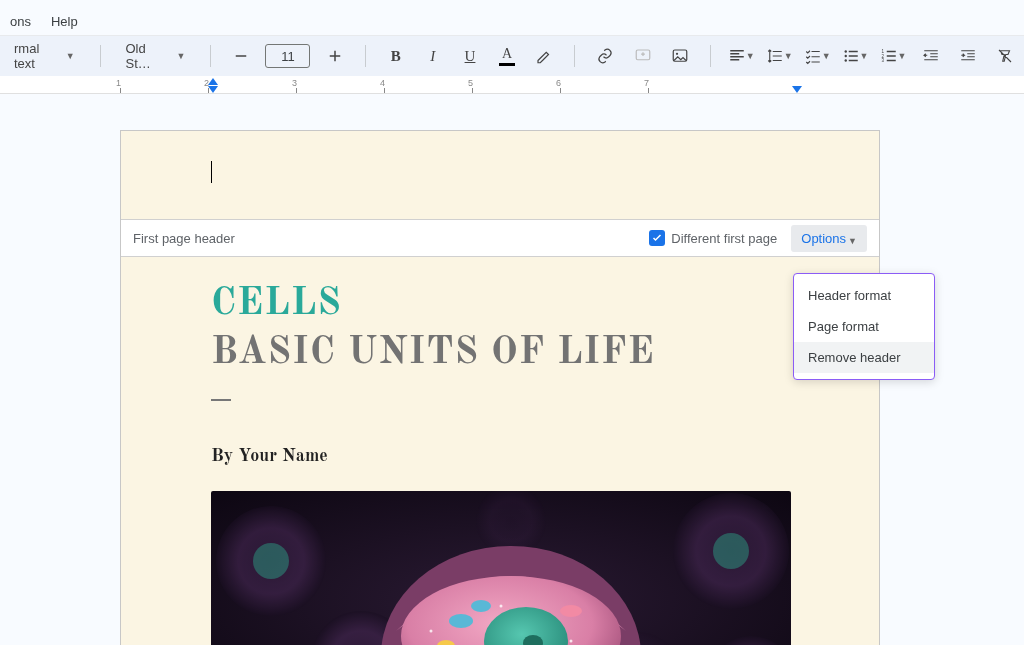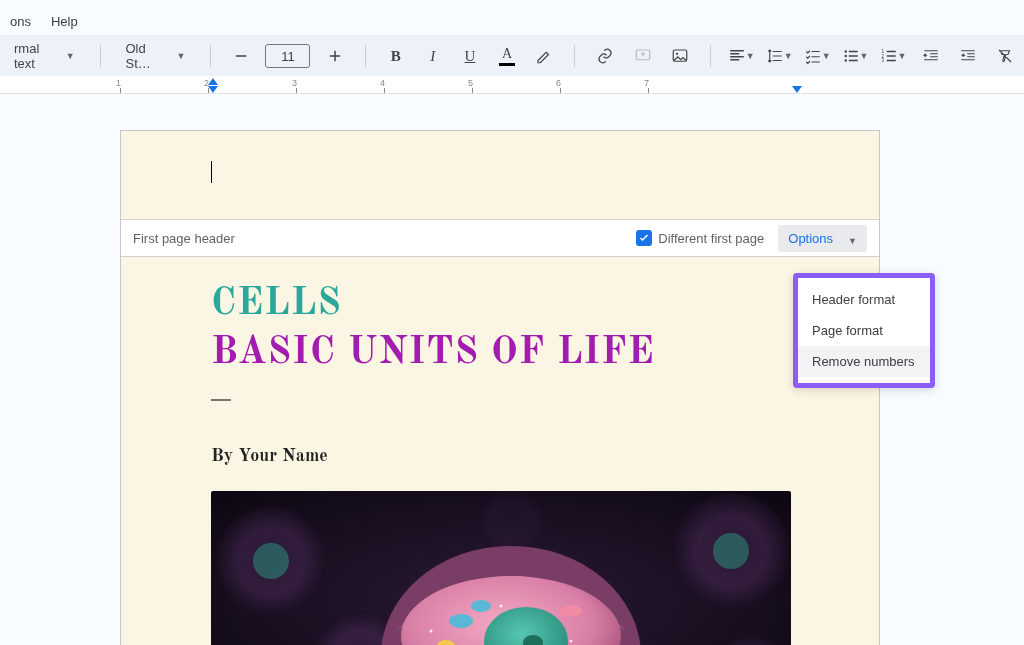--- a/index.html
+++ b/index.html
@@ -154,33 +154,33 @@
     display:flex; align-items:center; justify-content:center;
     margin-right:6px;
   }
   .chk svg { width:12px; height:12px; }
   .diff-label { color:#5f6368; margin-right:14px; }
   .options-btn {
     background:#e8eaed;
     color:#1a73e8;
     padding:6px 10px;
     border-radius:3px;
-    display:flex; align-items:flex-end; gap:15px;
+    display:flex; align-items:flex-end; gap:2px;
     cursor:pointer;
     font-size:13px;
   }
 
   
   .options-menu {
     position:absolute;
     top:142px;
     left:672px;
     width:142px;
     background:#fff;
-    border:5px solid #8b5cf6;
+    border:1px solid #8b5cf6;
     border-radius:4px;
     box-shadow:0 2px 10px rgba(0,0,0,.15);
     padding:6px 0;
     z-index:50;
   }
   .options-menu .mitem {
     padding:8px 14px;
     color:#3c4043;
     cursor:pointer;
     font-size:13px;
@@ -195,21 +195,21 @@
     font-family:"Old Standard TT", Georgia, serif;
     font-size:38px;
     font-weight:bold;
     color:#2aa99a;
     letter-spacing:1px;
   }
   .title-sub {
     font-family:"Old Standard TT", Georgia, serif;
     font-size:38px;
     font-weight:bold;
-    color:#a21caf;
+    color:#737373;
     letter-spacing:1px;
     margin-top:2px;
   }
   .small-rule {
     width:20px; height:2px; background:#777; margin-top:22px;
   }
   .byline {
     font-family:"Old Standard TT", Georgia, serif;
     font-size:18px;
     color:#222;
@@ -382,21 +382,21 @@
       <span class="diff-label">Different first page</span>
       <span class="options-btn">
         <span>Options</span>
         <span class="caret">▼</span>
       </span>
     </div>
 
     <div class="options-menu">
       <div class="mitem">Header format</div>
       <div class="mitem">Page format</div>
-      <div class="mitem hover">Remove numbers</div>
+      <div class="mitem hover">Remove header</div>
     </div>
 
     <div class="content">
       <div class="title-cells">CELLS</div>
       <div class="title-sub">BASIC UNITS OF LIFE</div>
       <div class="small-rule"></div>
       <div class="byline">By Your Name</div>
 
       <div class="cell-art">
         <svg viewBox="0 0 580 220" width="580" height="220">

